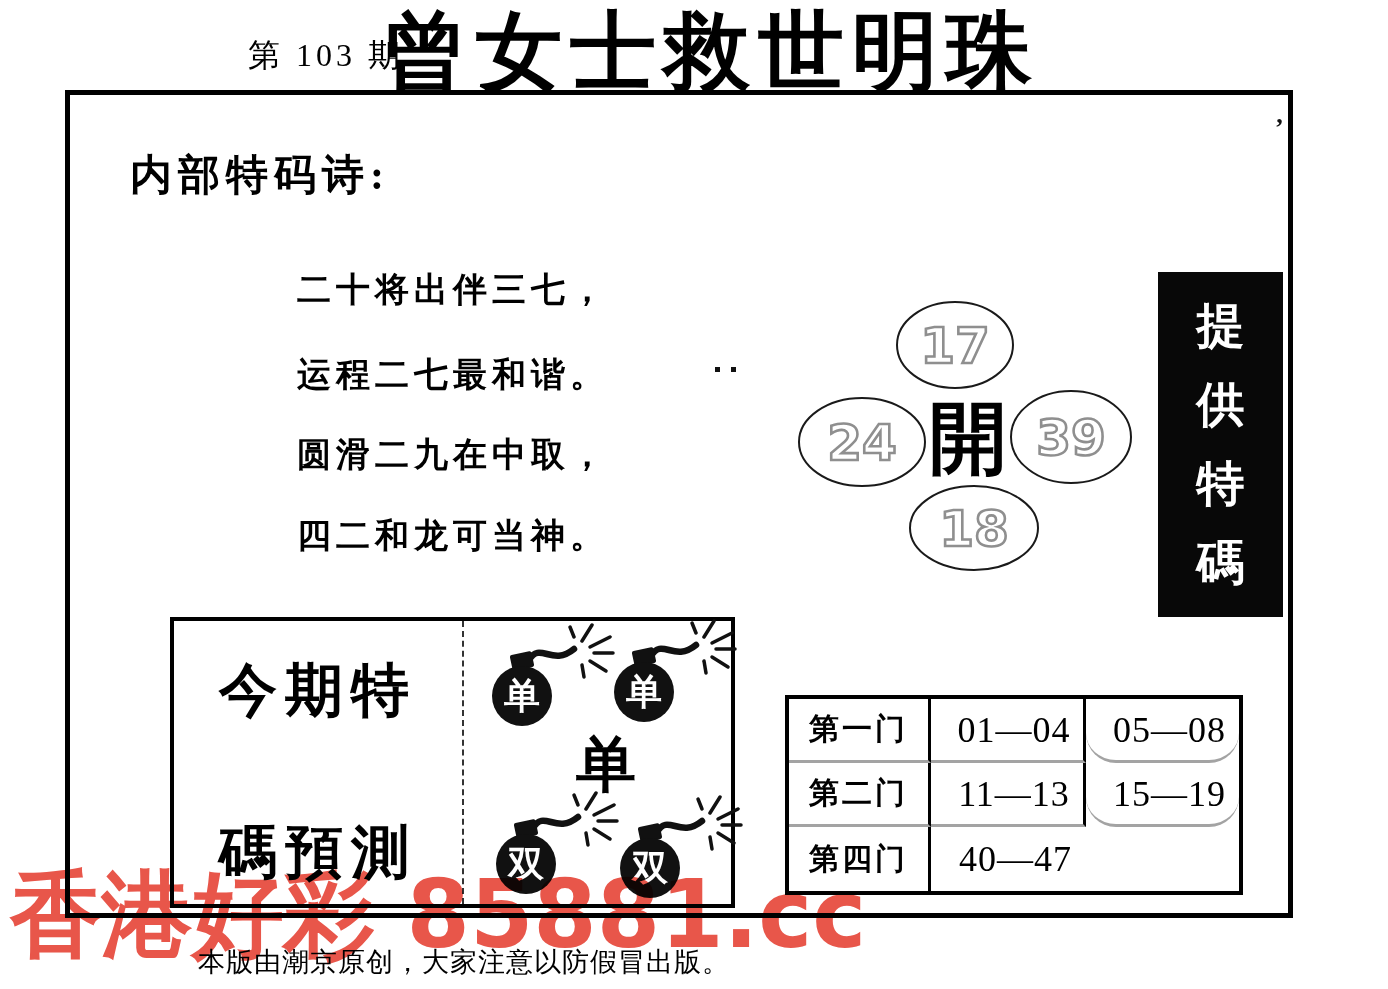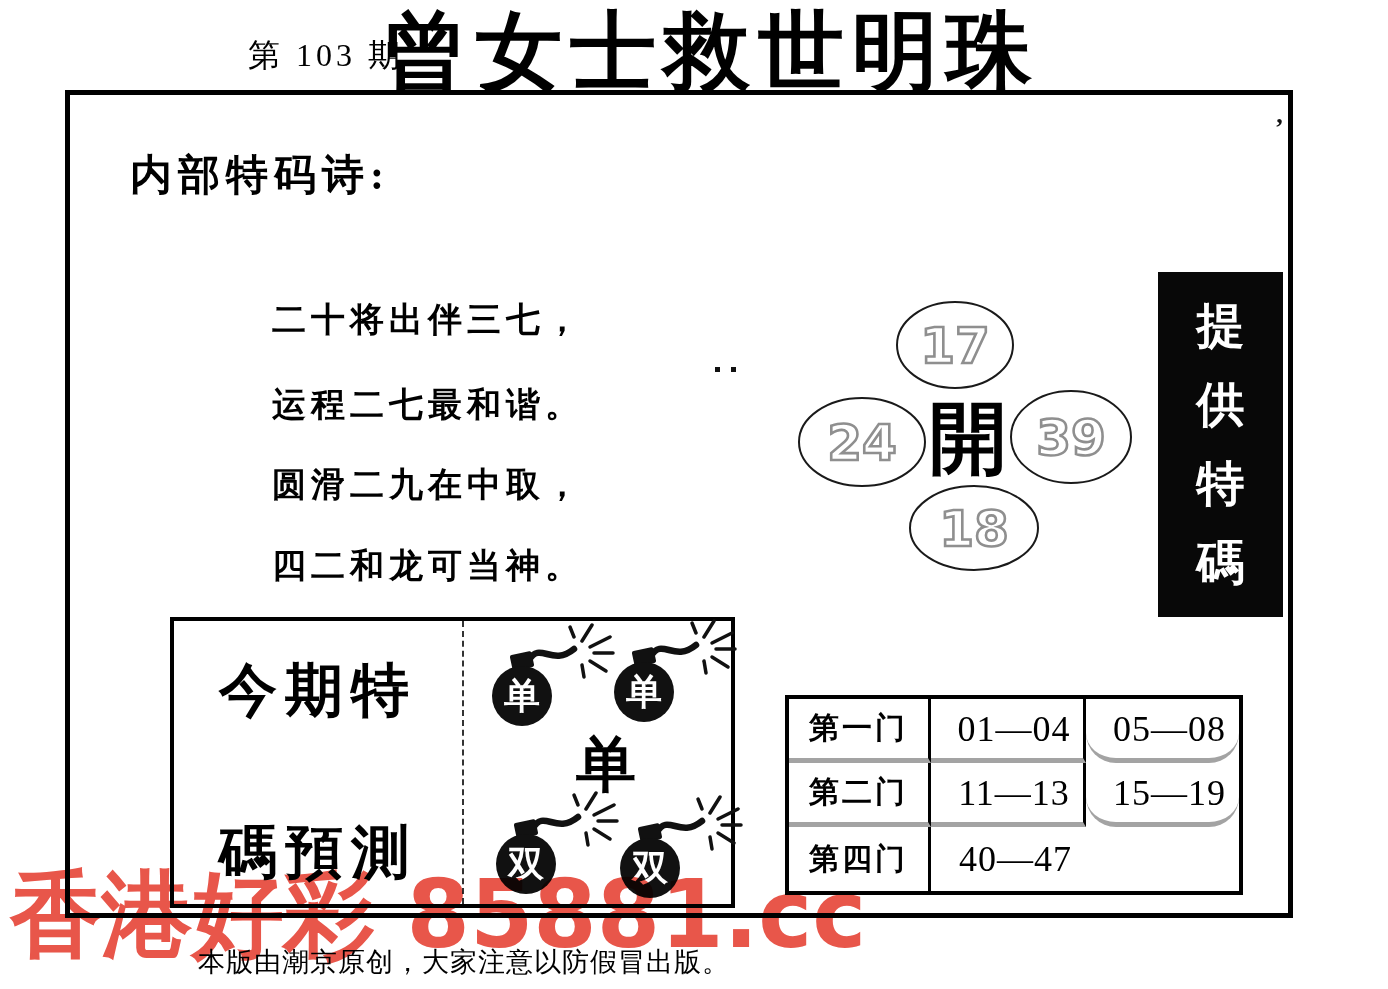--- a/index.html
+++ b/index.html
@@ -22,22 +22,22 @@
   
   .main-box {
     position:absolute; left:65px; top:90px; width:1228px; height:828px;
     border:5px solid #000; background:#fff;
   }
   .poem-heading {
     position:absolute; left:60px; top:52px;
     font-size:42px; font-weight:bold; letter-spacing:6px; white-space:nowrap;
   }
   .poem-line {
-    position:absolute; left:202px;
-    font-size:34px; font-weight:600; letter-spacing:5px; white-space:nowrap;margin-top:30px;
+    position:absolute; left:227px;
+    font-size:34px; font-weight:600; letter-spacing:5px; white-space:nowrap;
   }
   .poem-line.l0 { top:172px; }
   .poem-line.l1 { top:257px; }
   .poem-line.l2 { top:337px; }
   .poem-line.l3 { top:418px; }
   .stray-dots { position:absolute; left:645px; top:272px; width:26px; height:6px; }
   .stray-dots i { position:absolute; top:0; width:5px; height:5px; background:#111; }
   .stray-dots i.d2 { left:16px; }
   .stray-quote {
     position:absolute; left:1205px; top:18px;
@@ -91,21 +91,21 @@
   }
   
   .gate-table {
     position:absolute; left:715px; top:600px; width:458px; height:200px;
     border:4px solid #000; display:grid;
     grid-template-columns:142px 155px 153px;
     grid-template-rows:1fr 1fr 1fr;
     background:#fff; z-index:2;
   }
   .gate-table .cell {
-    border-right:3px solid #000; border-bottom:5px solid #a3a3a3;
+    border-right:3px solid #000; border-bottom:3px solid #a3a3a3;
     display:flex; align-items:center; justify-content:center;
     white-space:nowrap;
   }
   .gate-table .cell.last-col { border-right:none;border-radius:30px; }
   .gate-table .cell.last-row { border-bottom:none; }
   .gate-table .gate { font-size:30px; font-weight:600; letter-spacing:3px; }
   .gate-table .range { font-size:36px; letter-spacing:1px;padding-left:14px; }
   
   .watermark {
     position:absolute; left:10px; top:852px;

